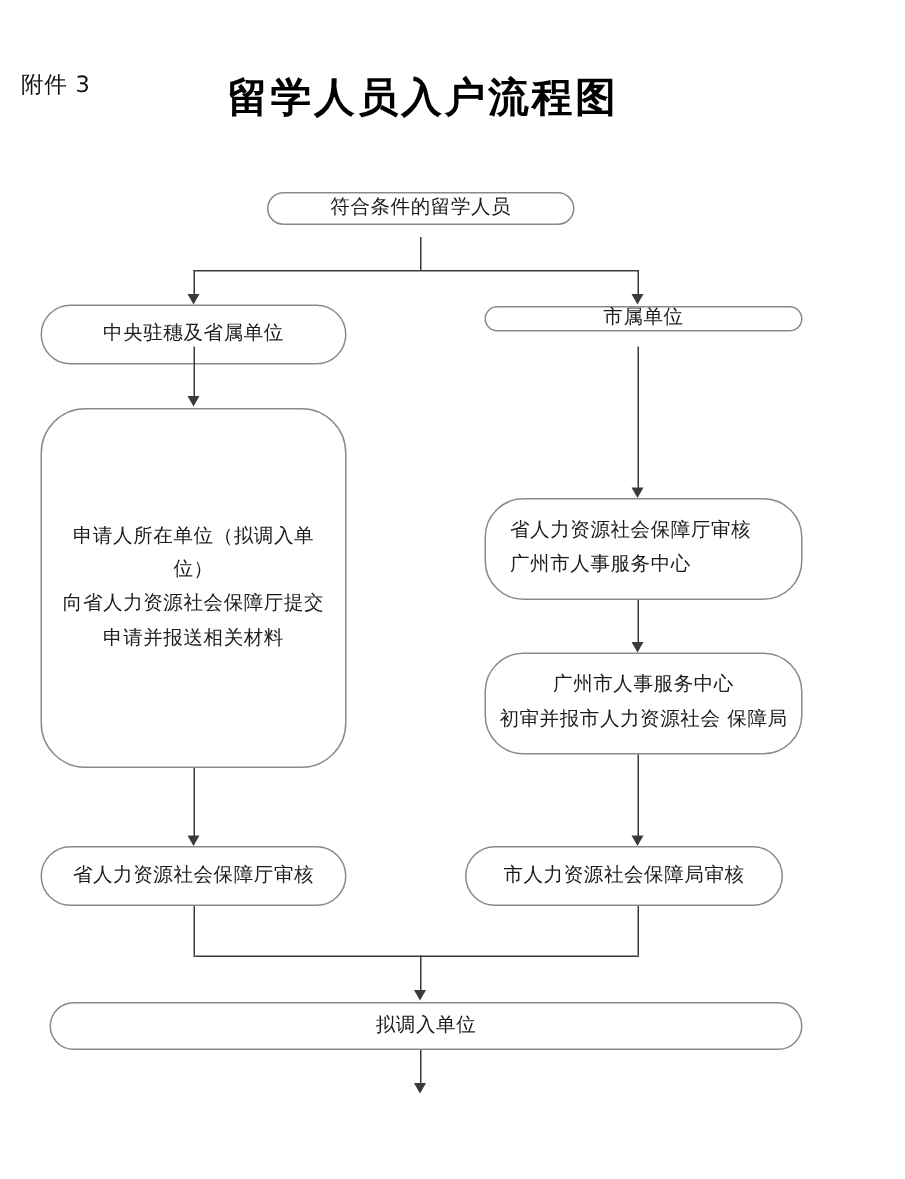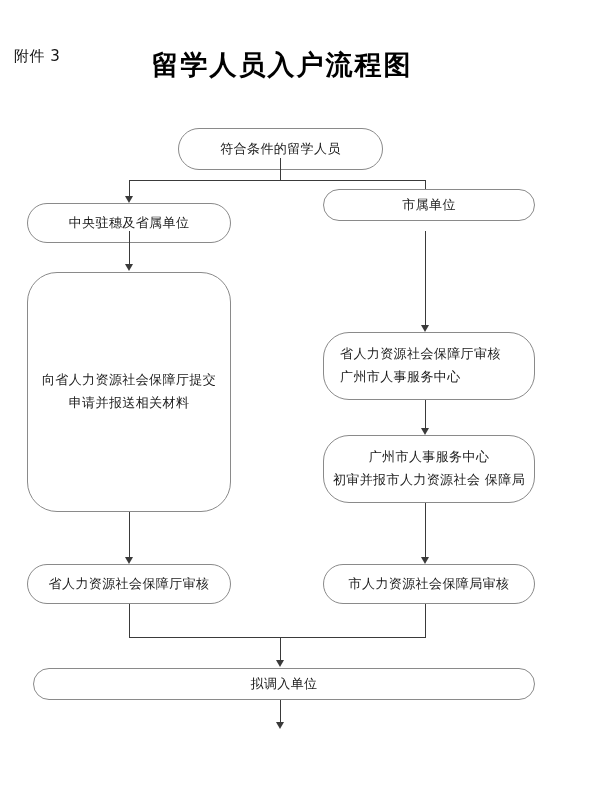--- a/index.html
+++ b/index.html
@@ -77,47 +77,48 @@
 </style>
 </head>
 <body>
 
 <div id="page">
 
   <div class="attachment-label">附件 3</div>
 
   <div class="chart-title">留学人员入户流程图</div>
 
-  <div class="node rounded-lg" style="left:178px; top:128px; width:205px; height:42px;">
+  <div class="node rounded-lg" style="left:178px; top:128px; width:205px; height:22px;">
     <div class="txt">符合条件的留学人员</div>
   </div>
 
   <div class="line v" style="left:280px; top:158px; height:22px;"></div>
   <div class="line h" style="left:129px; top:180px; width:297px;"></div>
   <div class="line v" style="left:129px; top:180px; height:18px;"></div>
   <div class="arrow-head" style="left:125px; top:196px;"></div>
   <div class="line v" style="left:425px; top:180px; height:18px;"></div>
   <div class="arrow-head" style="left:421px; top:196px;"></div>
 
   <div class="node rounded-lg" style="left:27px; top:203px; width:204px; height:40px;">
     <div class="txt">中央驻穗及省属单位</div>
   </div>
 
-  <div class="node rounded-lg" style="left:323px; top:189px; width:212px; height:32px;">
+  <div class="node rounded-lg" style="left:323px; top:204px; width:212px; height:17px;">
     <div class="txt">市属单位</div>
   </div>
 
   <div class="line v" style="left:129px; top:231px; height:34px;"></div>
   <div class="arrow-head" style="left:125px; top:264px;"></div>
 
   <div class="line v" style="left:425px; top:231px; height:95px;"></div>
   <div class="arrow-head" style="left:421px; top:325px;"></div>
 
   <div class="node" style="left:27px; top:272px; width:204px; height:240px; border-radius:30px;">
     <div class="txt">
+      <div>申请人所在单位（拟调入单位）</div>
       <div>向省人力资源社会保障厅提交</div>
       <div>申请并报送相关材料</div>
     </div>
   </div>
 
   <div class="node align-left rounded-lg" style="left:323px; top:332px; width:212px; height:68px;">
     <div class="txt">
       <div>省人力资源社会保障厅审核</div>
       <div>广州市人事服务中心</div>
     </div>
@@ -136,21 +137,21 @@
   <div class="line v" style="left:129px; top:512px; height:46px;"></div>
   <div class="arrow-head" style="left:125px; top:557px;"></div>
 
   <div class="line v" style="left:425px; top:503px; height:55px;"></div>
   <div class="arrow-head" style="left:421px; top:557px;"></div>
 
   <div class="node rounded-lg" style="left:27px; top:564px; width:204px; height:40px;">
     <div class="txt">省人力资源社会保障厅审核</div>
   </div>
 
-  <div class="node rounded-lg" style="left:323px; top:564px; width:212px; height:40px;">
+  <div class="node rounded-lg" style="left:310px; top:564px; width:212px; height:40px;">
     <div class="txt">市人力资源社会保障局审核</div>
   </div>
 
   <div class="line v" style="left:129px; top:604px; height:33px;"></div>
   <div class="line v" style="left:425px; top:604px; height:33px;"></div>
   <div class="line h" style="left:129px; top:637px; width:297px;"></div>
   <div class="line v" style="left:280px; top:637px; height:24px;"></div>
   <div class="arrow-head" style="left:276px; top:660px;"></div>
 
   <div class="node rounded-lg" style="left:33px; top:668px; width:502px; height:32px;">

